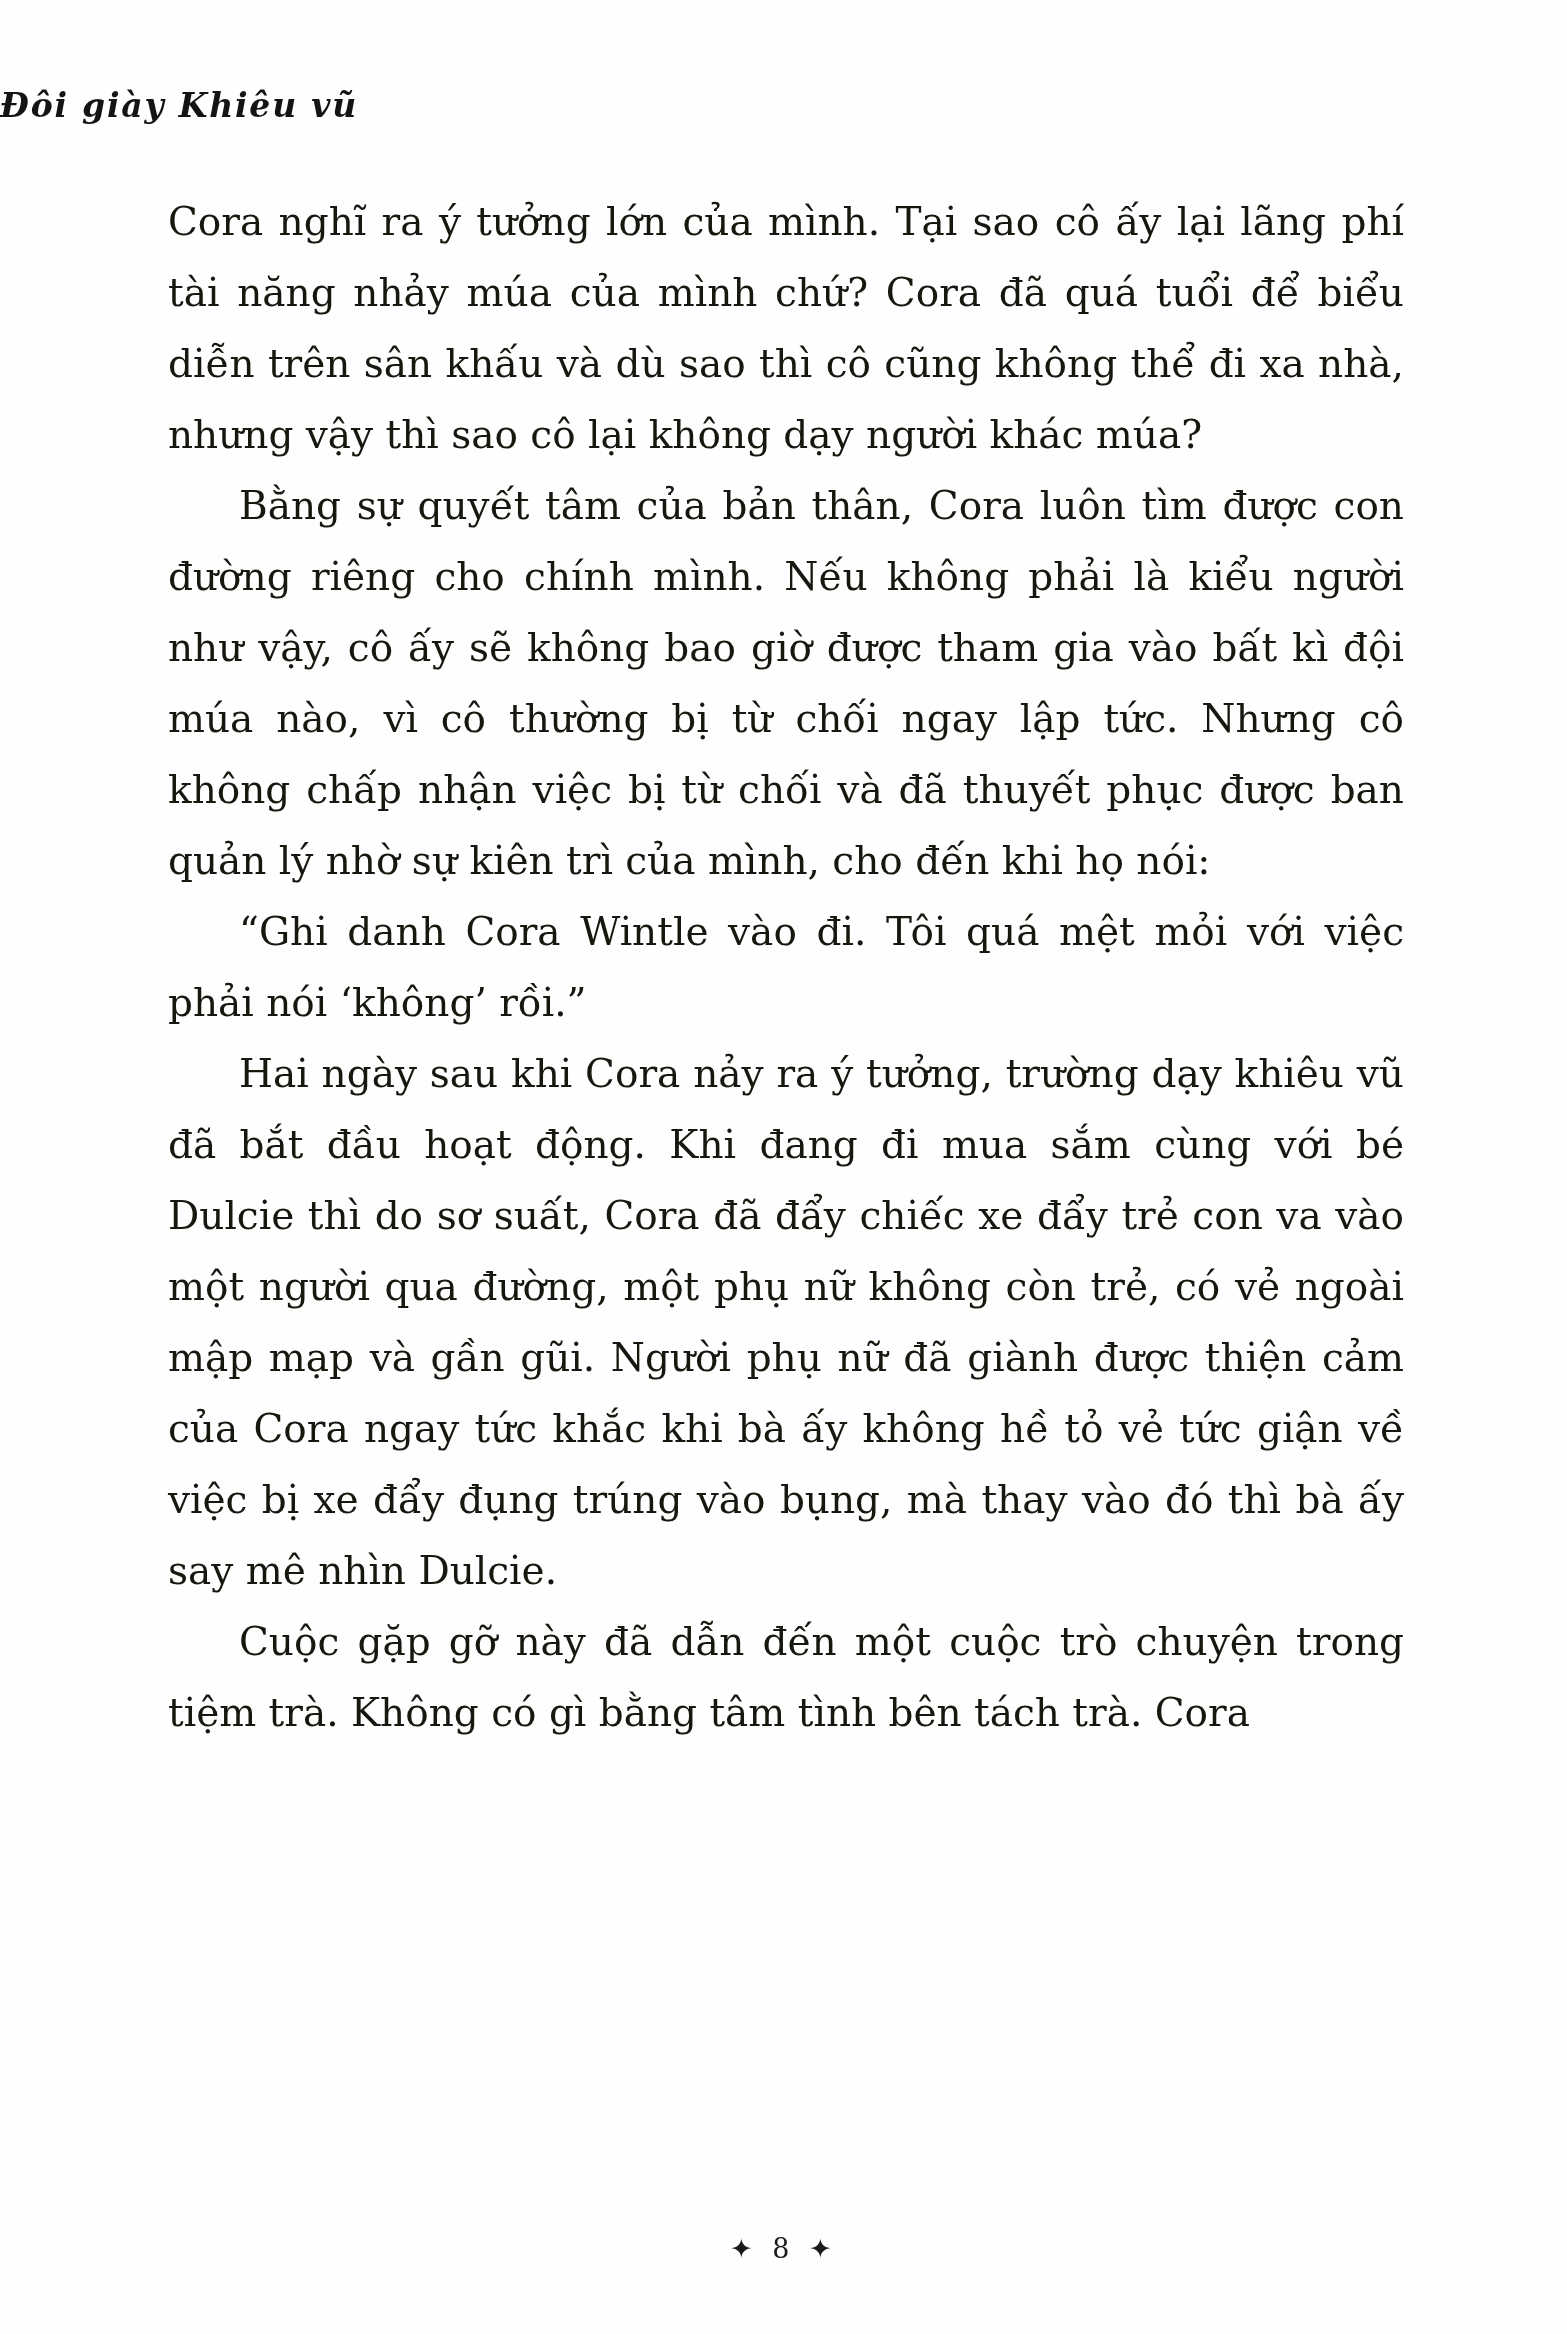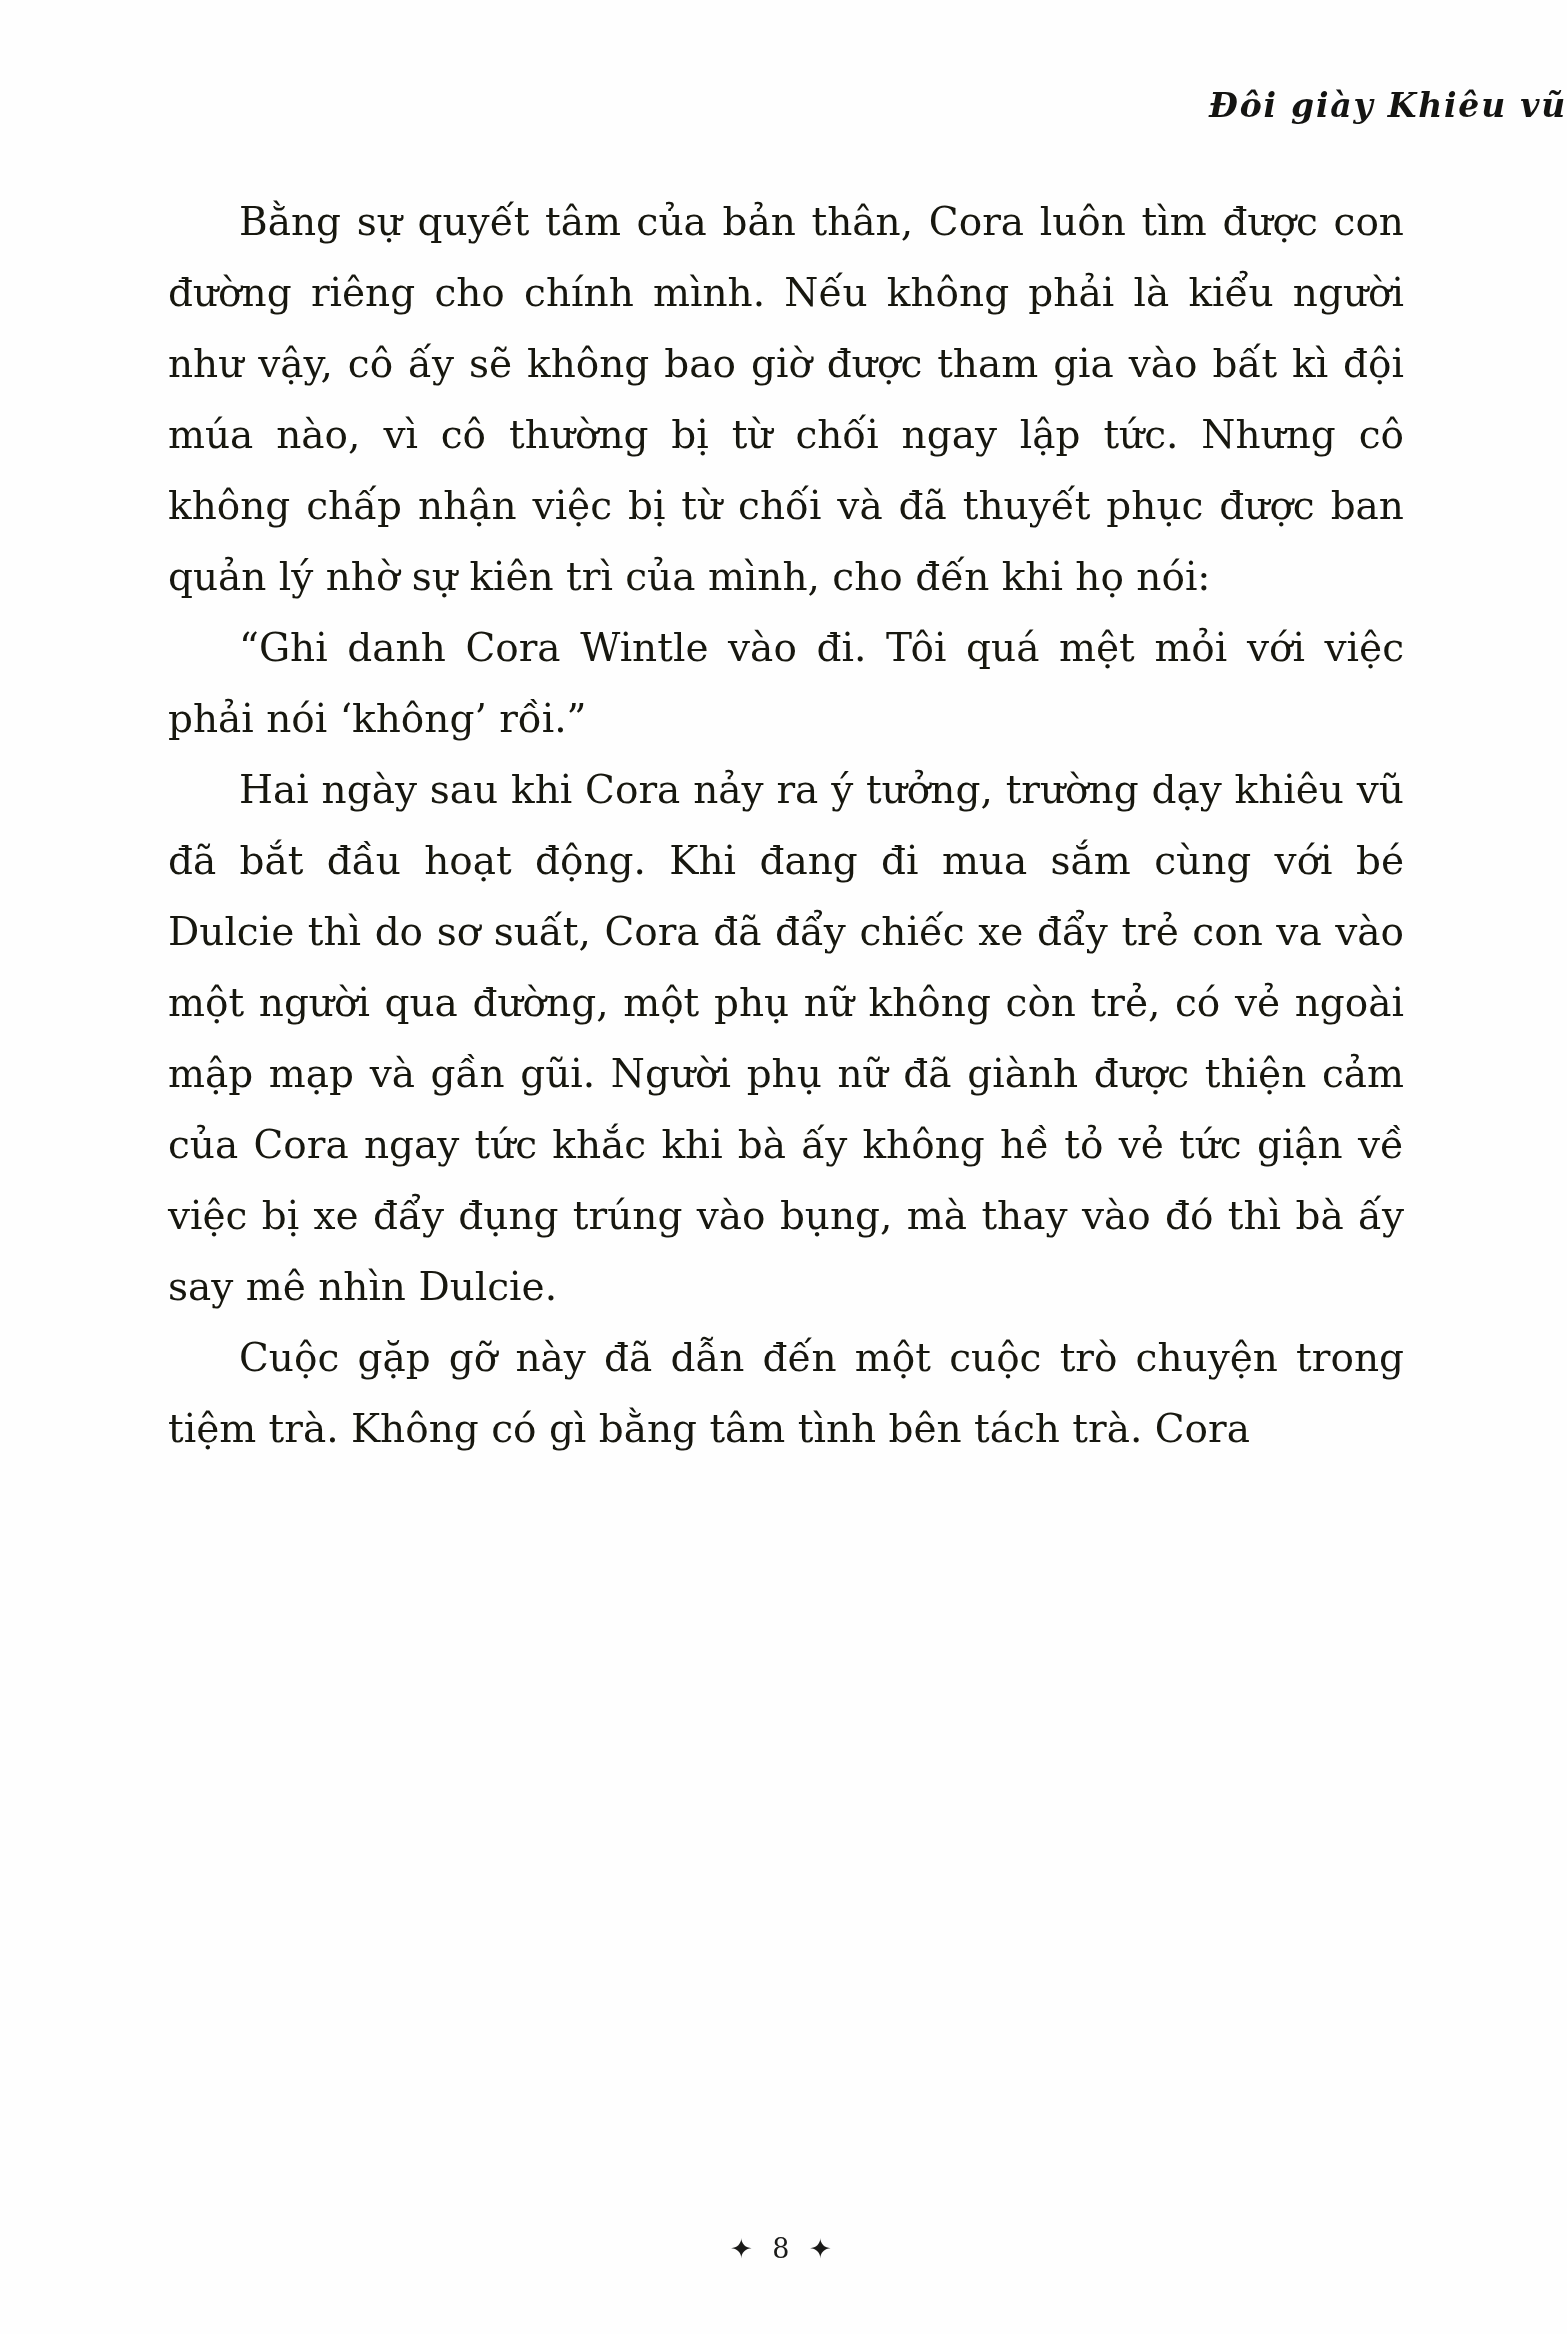--- a/index.html
+++ b/index.html
@@ -21,21 +21,21 @@
     top: 0;
     width: 1567px;
     height: 2335px;
     background: #fefefe;
   }
   .header {
     position: absolute;
     top: 86px;
     left: 0;
     width: 1567px;
-    text-align: right;
+    text-align: left;
     font-family: "DejaVu Serif", serif;
     font-style: italic;
     font-weight: bold;
     font-size: 33px;
     letter-spacing: 1.8px;
     color: #141412;
   }
   .body-text {
     position: absolute;
     top: 186px;
@@ -68,20 +68,21 @@
   }
 </style>
 </head>
 <body>
 
 <div class="page">
 
   <div class="header">Đôi giày Khiêu vũ</div>
 
   <div class="body-text">
+    <p class="first">Cora nghĩ ra ý tưởng lớn của mình. Tại sao cô ấy lại lãng phí tài năng nhảy múa của mình chứ? Cora đã quá tuổi để biểu diễn trên sân khấu và dù sao thì cô cũng không thể đi xa nhà, nhưng vậy thì sao cô lại không dạy người khác múa?</p>
     <p>Bằng sự quyết tâm của bản thân, Cora luôn tìm được con đường riêng cho chính mình. Nếu không phải là kiểu người như vậy, cô ấy sẽ không bao giờ được tham gia vào bất kì đội múa nào, vì cô thường bị từ chối ngay lập tức. Nhưng cô không chấp nhận việc bị từ chối và đã thuyết phục được ban quản lý nhờ sự kiên trì của mình, cho đến khi họ nói:</p>
     <p>“Ghi danh Cora Wintle vào đi. Tôi quá mệt mỏi với việc phải nói ‘không’ rồi.”</p>
     <p>Hai ngày sau khi Cora nảy ra ý tưởng, trường dạy khiêu vũ đã bắt đầu hoạt động. Khi đang đi mua sắm cùng với bé Dulcie thì do sơ suất, Cora đã đẩy chiếc xe đẩy trẻ con va vào một người qua đường, một phụ nữ không còn trẻ, có vẻ ngoài mập mạp và gần gũi. Người phụ nữ đã giành được thiện cảm của Cora ngay tức khắc khi bà ấy không hề tỏ vẻ tức giận về việc bị xe đẩy đụng trúng vào bụng, mà thay vào đó thì bà ấy say mê nhìn Dulcie.</p>
     <p>Cuộc gặp gỡ này đã dẫn đến một cuộc trò chuyện trong tiệm trà. Không có gì bằng tâm tình bên tách trà. Cora</p>
   </div>
 
   <div class="footer">✦ 8 ✦</div>
 
 </div>
 

